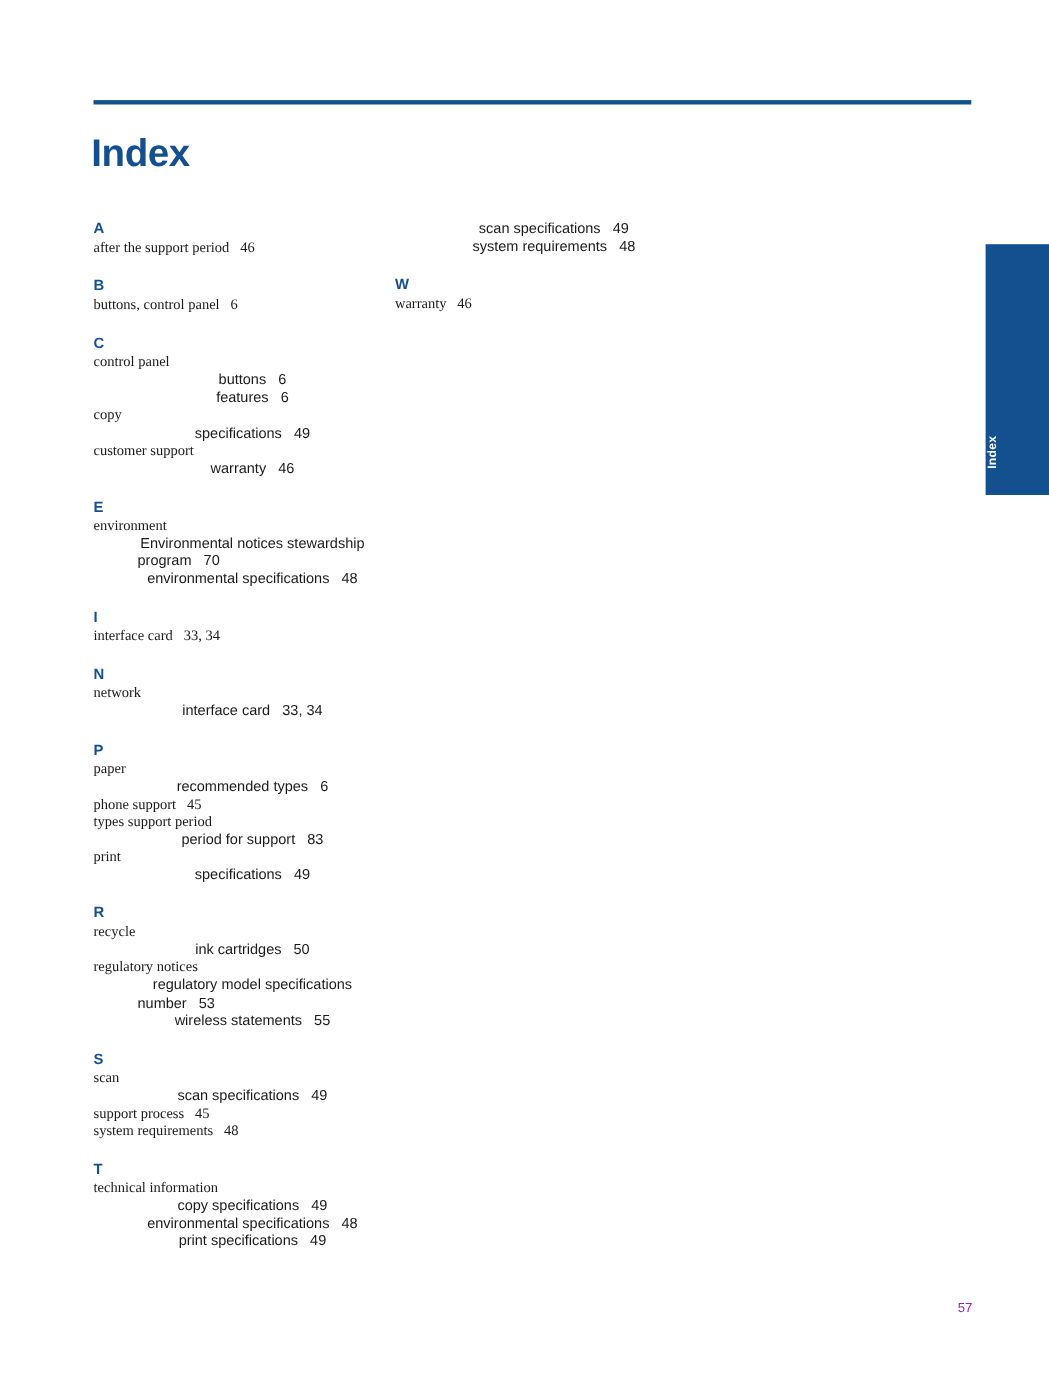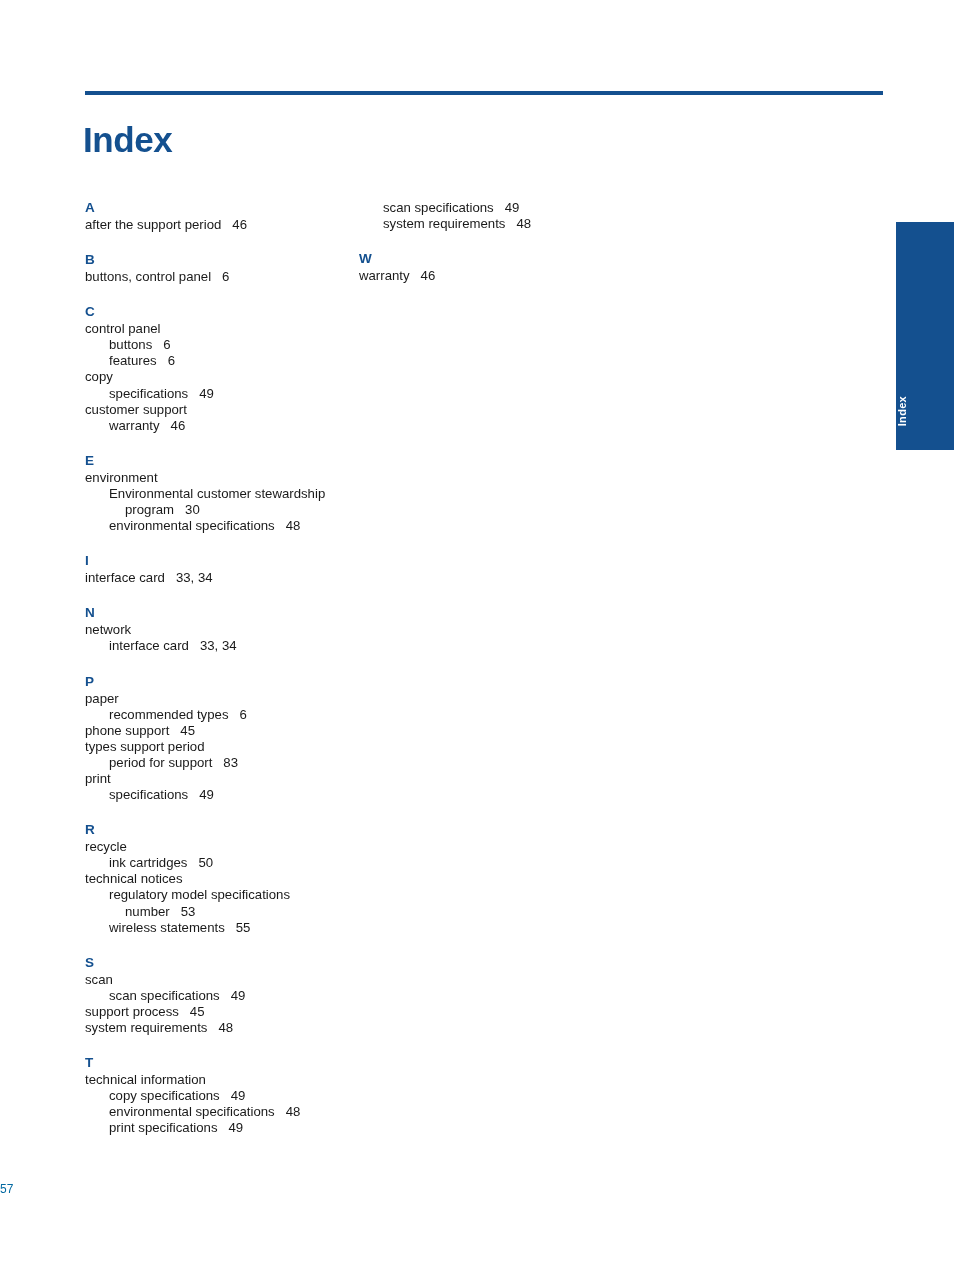--- a/index.html
+++ b/index.html
@@ -96,36 +96,36 @@
     line-height: 16px;
     margin-bottom: 1px;
   }
 
   .index-entry {
     font-size: 13.2px;
     line-height: 16.1px;
     color: #1a1a1a;
     white-space: pre;
   }
-  .level-0 { padding-left: 0px; }
-  .level-1 { padding-left: 24px; }
+  .level-0 { padding-left: 0px; font-family: Liberation Serif, serif; }
+  .level-1 { padding-left: 24px; text-align: center; }
   .level-2 { padding-left: 40px; }
 
   
   .continuation { margin-bottom: 19px; }
 
   
   #page-number {
     position: absolute;
     left: 0;
     top: 1182px;
     width: 884px;
-    text-align: left;
+    text-align: right;
     font-size: 12px;
-    color: #0369a1;
+    color: #a21caf;
   }
 </style>
 </head>
 <body>
 
 <div id="page-rule"></div>
 
 <h1 id="page-title">Index</h1>
 
 <div id="side-tab">
@@ -150,22 +150,22 @@
         <div class="index-entry level-1">buttons   6</div>
         <div class="index-entry level-1">features   6</div>
         <div class="index-entry level-0">copy</div>
         <div class="index-entry level-1">specifications   49</div>
         <div class="index-entry level-0">customer support</div>
         <div class="index-entry level-1">warranty   46</div>
       </div>
       <div class="index-section">
         <div class="section-letter">E</div>
         <div class="index-entry level-0">environment</div>
-        <div class="index-entry level-1">Environmental customer stewardship</div>
-        <div class="index-entry level-2">program   30</div>
+        <div class="index-entry level-1">Environmental notices stewardship</div>
+        <div class="index-entry level-2">program   70</div>
         <div class="index-entry level-1">environmental specifications   48</div>
       </div>
       <div class="index-section">
         <div class="section-letter">I</div>
         <div class="index-entry level-0">interface card   33, 34</div>
       </div>
       <div class="index-section">
         <div class="section-letter">N</div>
         <div class="index-entry level-0">network</div>
         <div class="index-entry level-1">interface card   33, 34</div>
@@ -177,21 +177,21 @@
         <div class="index-entry level-0">phone support   45</div>
         <div class="index-entry level-0">types support period</div>
         <div class="index-entry level-1">period for support   83</div>
         <div class="index-entry level-0">print</div>
         <div class="index-entry level-1">specifications   49</div>
       </div>
       <div class="index-section">
         <div class="section-letter">R</div>
         <div class="index-entry level-0">recycle</div>
         <div class="index-entry level-1">ink cartridges   50</div>
-        <div class="index-entry level-0">technical notices</div>
+        <div class="index-entry level-0">regulatory notices</div>
         <div class="index-entry level-1">regulatory model specifications</div>
         <div class="index-entry level-2">number   53</div>
         <div class="index-entry level-1">wireless statements   55</div>
       </div>
       <div class="index-section">
         <div class="section-letter">S</div>
         <div class="index-entry level-0">scan</div>
         <div class="index-entry level-1">scan specifications   49</div>
         <div class="index-entry level-0">support process   45</div>
         <div class="index-entry level-0">system requirements   48</div>

